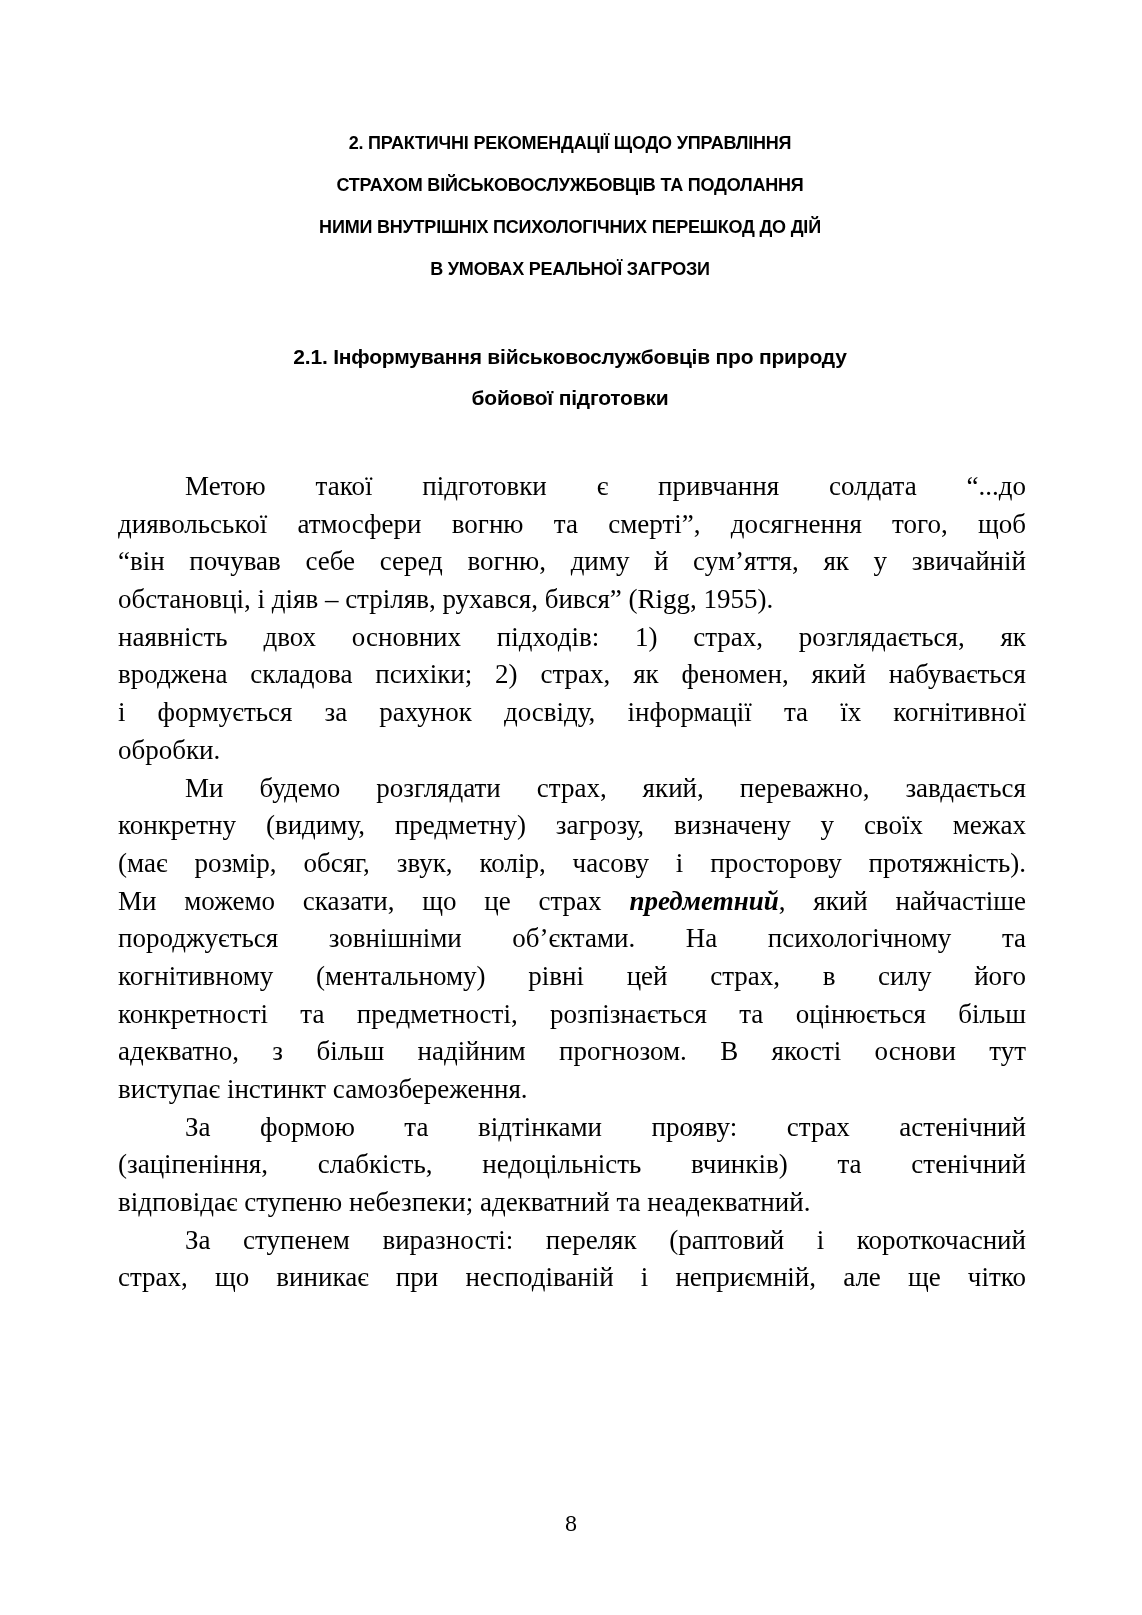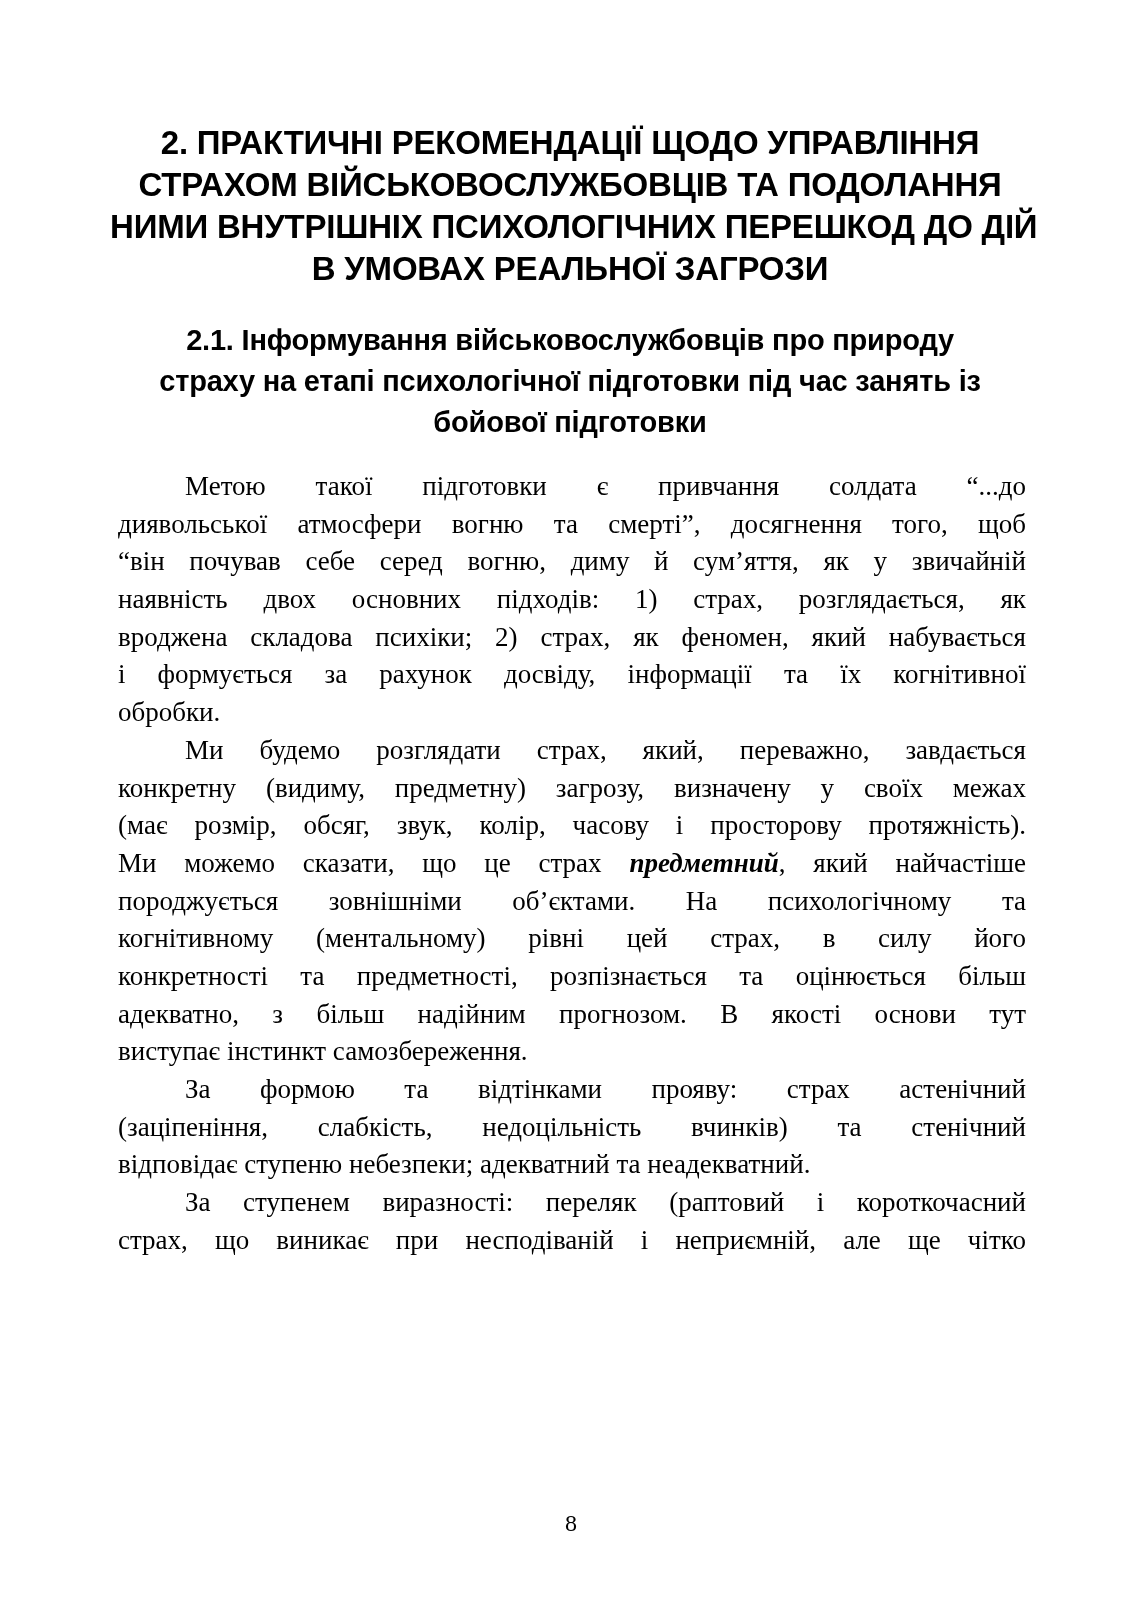--- a/index.html
+++ b/index.html
@@ -1,21 +1,21 @@
 <!DOCTYPE html>
 <html><head>
 <meta charset="utf-8">
 <style>
   html, body { margin: 0; padding: 0; background: #ffffff; }
   body { width: 1142px; height: 1615px; position: relative; overflow: hidden; color: #000; }
   .page { position: absolute; left: 0; top: 0; width: 1142px; height: 1615px; background: #fff; }
   .heading { position: absolute; left: 110px; width: 920px; text-align: center;
     font-family: "Liberation Sans", sans-serif; font-weight: bold; color: #000; }
-  .h1 { top: 122px; font-size: 33px; line-height: 42px; letter-spacing: -0.2px; }
-  .h2 { top: 320px; font-size: 29px; line-height: 41px; letter-spacing: -0.2px; }
+  .h1 { top: 122px; font-size: 18px; line-height: 42px; letter-spacing: -0.2px; }
+  .h2 { top: 336px; font-size: 21px; line-height: 41px; letter-spacing: -0.2px; }
   .h1 span, .h2 span { display: block; white-space: nowrap; }
   .body { position: absolute; left: 118px; width: 908px; top: 468px;
     font-family: "Liberation Serif", serif; font-size: 27px; line-height: 37.7px; color: #000; }
   .line { display: block; height: 37.7px; white-space: nowrap; }
   .j { text-align: justify; text-align-last: justify; }
   .l { text-align: left; }
   .ind { padding-left: 67px; }
   .it { }
   .bi { font-style: italic; font-weight: bold; }
   .pagenum { position: absolute; top: 1510px; left: 0; width: 1142px; text-align: center;
@@ -28,29 +28,29 @@
 
   <div class="heading h1">
     <span>2. ПРАКТИЧНІ РЕКОМЕНДАЦІЇ ЩОДО УПРАВЛІННЯ</span>
     <span>СТРАХОМ ВІЙСЬКОВОСЛУЖБОВЦІВ ТА ПОДОЛАННЯ</span>
     <span>НИМИ ВНУТРІШНІХ ПСИХОЛОГІЧНИХ ПЕРЕШКОД ДО ДІЙ</span>
     <span>В УМОВАХ РЕАЛЬНОЇ ЗАГРОЗИ</span>
   </div>
 
   <div class="heading h2">
     <span>2.1. Інформування військовослужбовців про природу</span>
-    <span>страху на етапі психологічної підготовки під час занять із</span>
     <span>бойової підготовки</span>
   </div>
 
   <div class="body">
 
     <span class="line j ind">Метою такої підготовки є привчання солдата “...до</span>
     <span class="line j">диявольської атмосфери вогню та смерті”, досягнення того, щоб</span>
     <span class="line j">“він почував себе серед вогню, диму й сум’яття, як у звичайній</span>
+    <span class="line l">обстановці, і діяв – стріляв, рухався, бився” (Rigg, 1955).</span>
 
     <span class="line j">наявність двох основних підходів: 1) страх, розглядається, як</span>
     <span class="line j">вроджена складова психіки; 2) страх, як феномен, який набувається</span>
     <span class="line j">і формується за рахунок досвіду, інформації та їх когнітивної</span>
     <span class="line l">обробки.</span>
 
     <span class="line j ind">Ми будемо розглядати страх, який, переважно, завдається</span>
     <span class="line j">конкретну (видиму, предметну) загрозу, визначену у своїх межах</span>
     <span class="line j">(має розмір, обсяг, звук, колір, часову і просторову протяжність).</span>
     <span class="line j"><span>Ми можемо сказати, що це страх </span><span class="bi">предметний</span><span>, який найчастіше</span></span>

